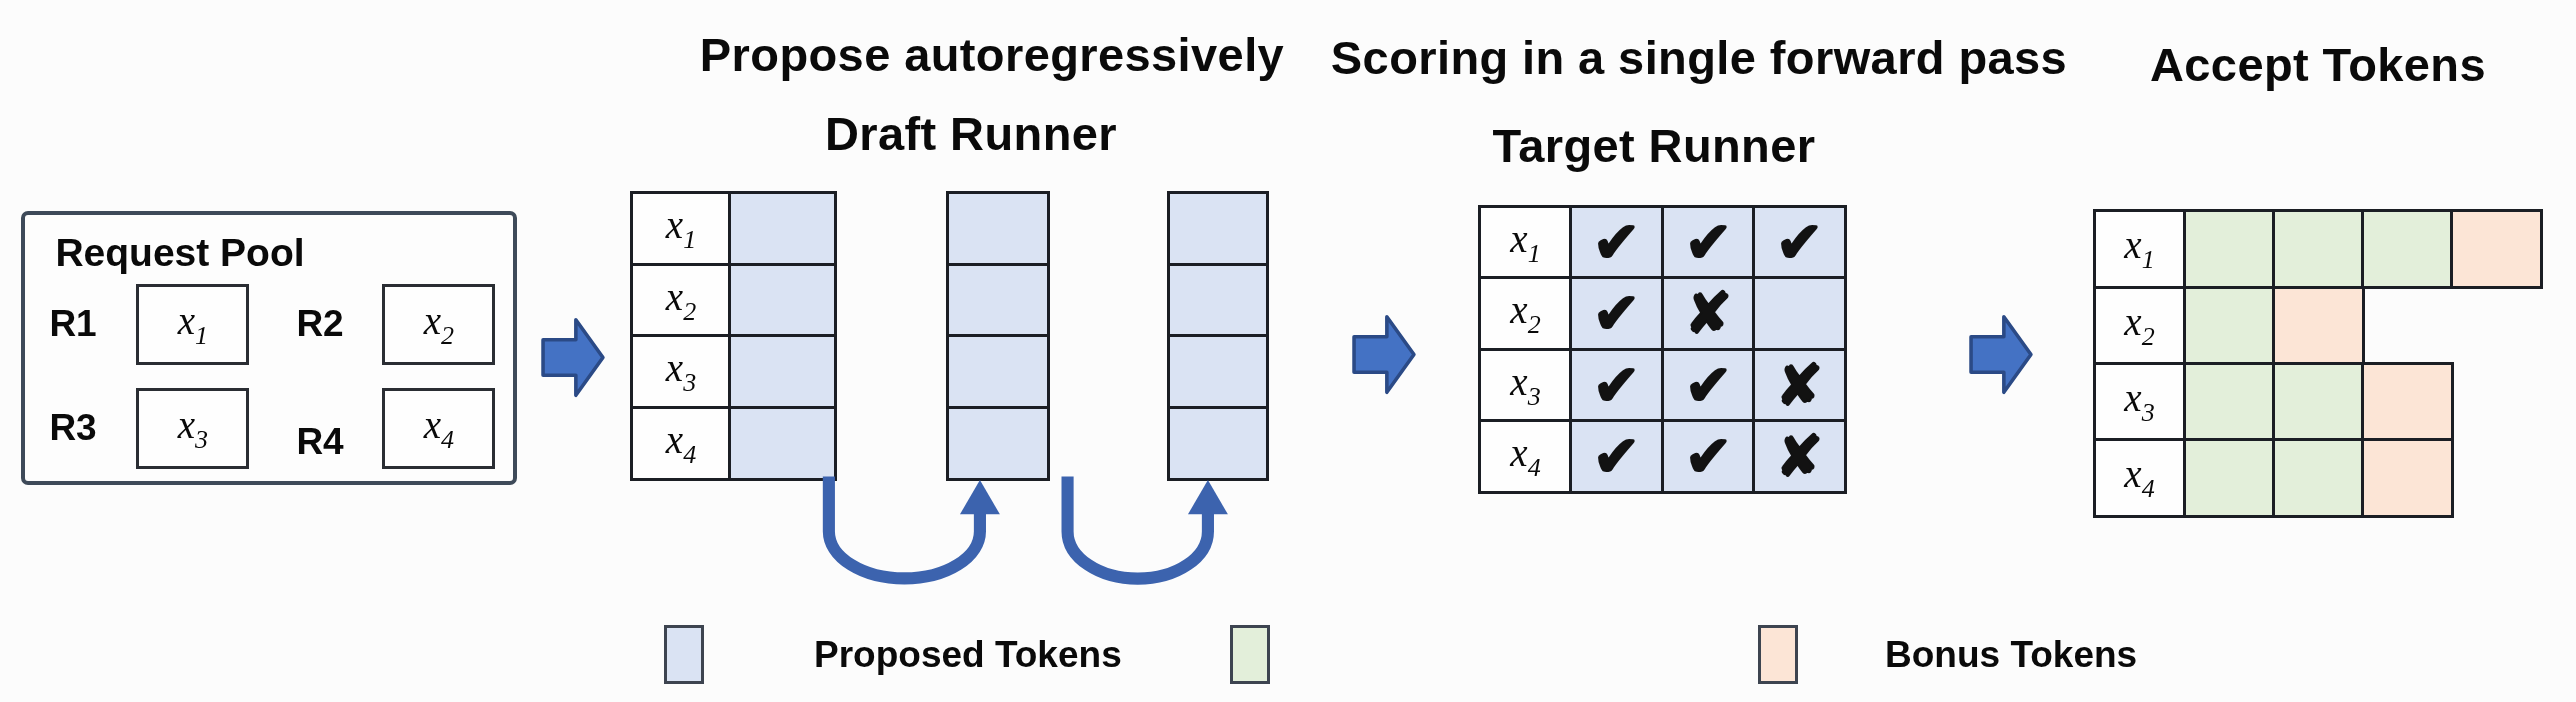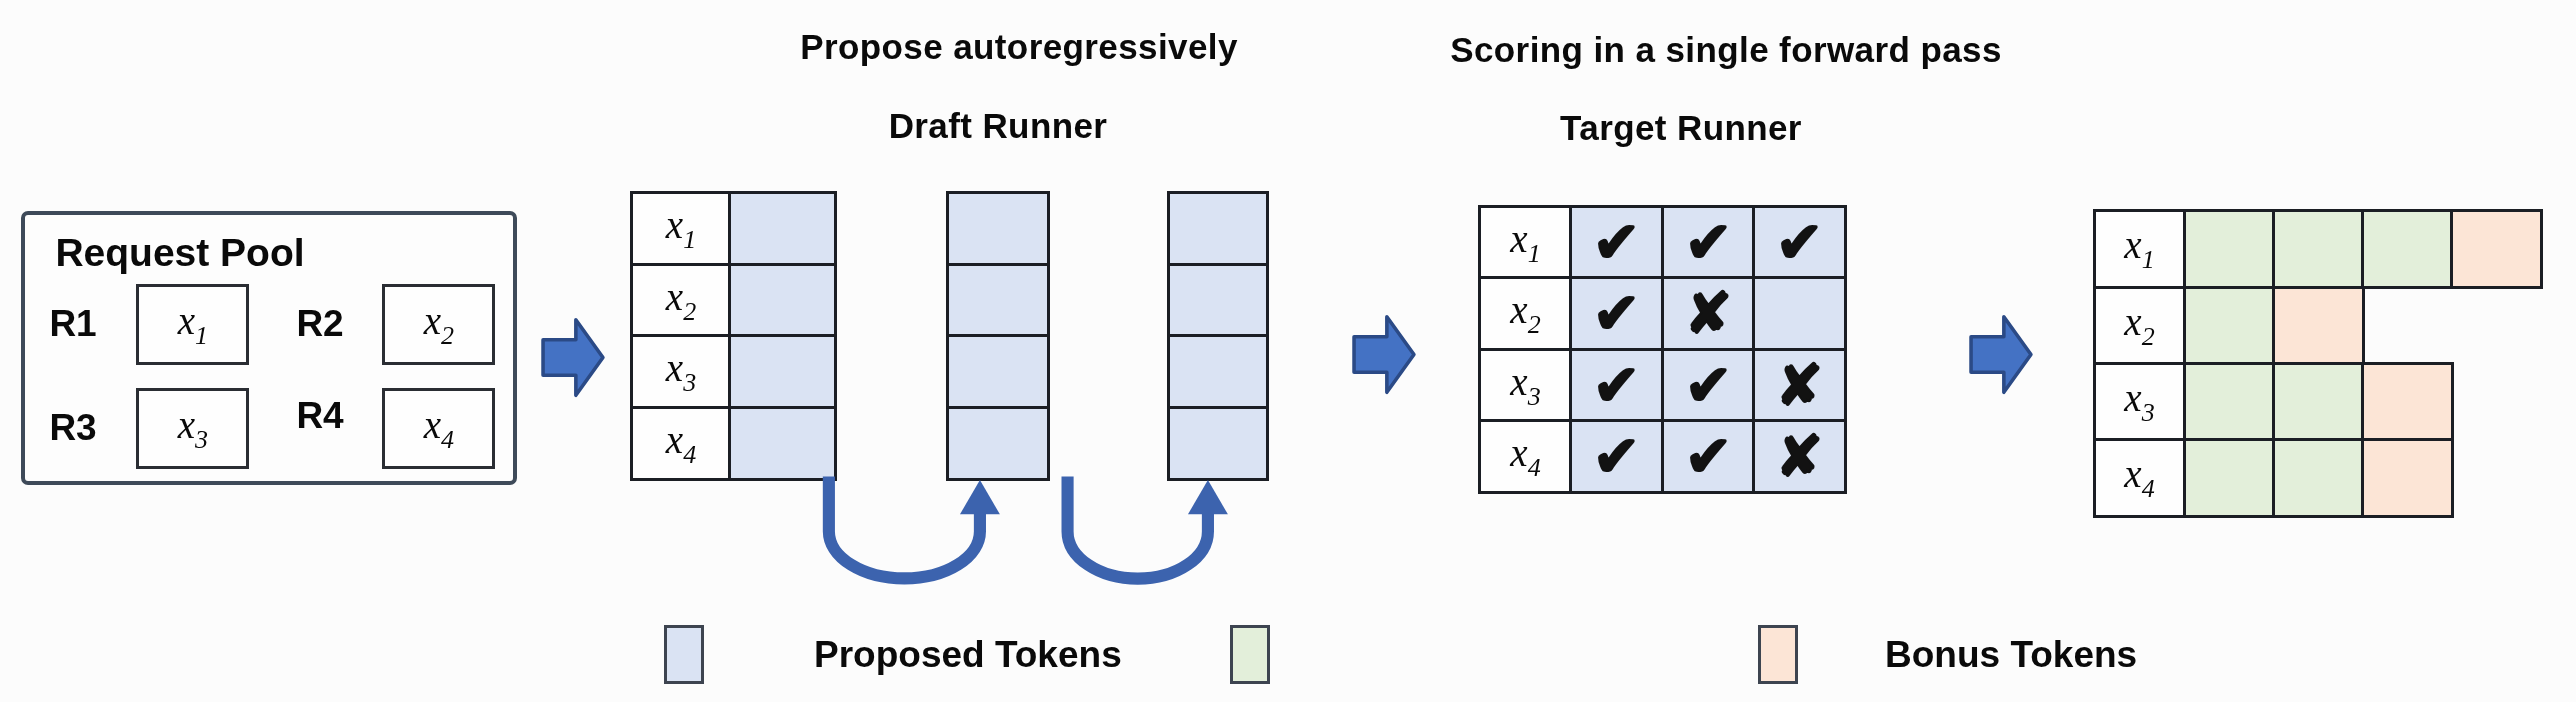--- a/index.html
+++ b/index.html
@@ -1,19 +1,19 @@
 <!DOCTYPE html>
 <html style="--proposed: #dae3f3; --accepted: #e3efda; --bonus: #fce5d6; --border: #1b1e24; --pool-border: #3e4a59;font-size:11.4px"><head>
 <meta charset="utf-8">
 <style>
   html,body{margin:0;padding:0;background:#fcfcfc;}
   .canvas{position:relative;width:2576px;height:703px;background:#fcfcfc;overflow:hidden;
           font-family:"Liberation Sans",sans-serif;color:#0a0a0a;}
-  .title{position:absolute;transform:translateX(-50%);font-size:35px;font-weight:600;
-         white-space:nowrap;letter-spacing:0.4px;margin-left:27px;}
+  .title{position:absolute;transform:translateX(-50%);font-size:47px;font-weight:600;
+         white-space:nowrap;letter-spacing:0.4px;}
   
   .pool{position:absolute;left:21.4px;top:211px;width:488px;height:266px;
         border:4.3px solid var(--pool-border,#3e4a59);border-radius:7px;background:#fdfdfd;}
   .pool-title{position:absolute;left:30px;top:15.7px;font-size:39px;font-weight:600;}
   .req-label{position:absolute;font-size:37px;font-weight:600;transform:translateY(-50%);}
   .token-box{position:absolute;width:107px;height:75px;border:3.6px solid #2a2d33;background:#fefefe;
              display:flex;align-items:center;justify-content:center;}
   
   .math{font-family:Liberation Serif, serif;font-style:italic;font-size:39px;font-weight:500;line-height:1;}
   .math sub{font-size:26px;font-style:italic;vertical-align:-10px;line-height:1;}
@@ -35,38 +35,39 @@
   .arrow-svg{position:absolute;}
 </style>
 </head>
 <body>
 
 <div class="canvas">
 
   <div class="title" style="left:992px;top:27px;">Propose autoregressively</div>
   <div class="title" style="left:1699px;top:30px;">Scoring in a single forward pass</div>
   <div class="title" style="left:971px;top:106px;">Draft Runner</div>
-  <div class="title" style="left:1654px;top:108px;">Target Runner</div>
+  <div class="title" style="left:1654px;top:118px;">Target Runner</div>
+  <div class="title" style="left:2318px;top:37px;">Accept Tokens</div>
 
   <div class="pool">
     <div class="pool-title">Request Pool</div>
 
     <div class="req-label" style="left:24px;top:109px;">R1</div>
     <div class="token-box" style="left:111px;top:69px;">
       <span class="math"><i>x</i><sub>1</sub></span>
     </div>
     <div class="req-label" style="left:271px;top:109px;">R2</div>
     <div class="token-box" style="left:357px;top:69px;">
       <span class="math"><i>x</i><sub>2</sub></span>
     </div>
     <div class="req-label" style="left:24px;top:213px;">R3</div>
     <div class="token-box" style="left:111px;top:173px;">
       <span class="math"><i>x</i><sub>3</sub></span>
     </div>
-    <div class="req-label" style="left:271px;top:201px;text-align:center;">R4</div>
+    <div class="req-label" style="left:271px;top:227px;text-align:center;">R4</div>
     <div class="token-box" style="left:357px;top:173px;">
       <span class="math"><i>x</i><sub>4</sub></span>
     </div>
   </div>
 
   <svg class="arrow-svg" style="left:540px;top:314px;" width="66" height="87" viewBox="0 0 92 122">
     <polygon points="4,36 50,36 50,8 88,61 50,114 50,86 4,86" fill="#4472c4" stroke="#2b4a86" stroke-width="5" stroke-linejoin="round"></polygon>
   </svg>
 
   <div class="cell" style="left:630px;top:191px;width:102px;height:75px;">

